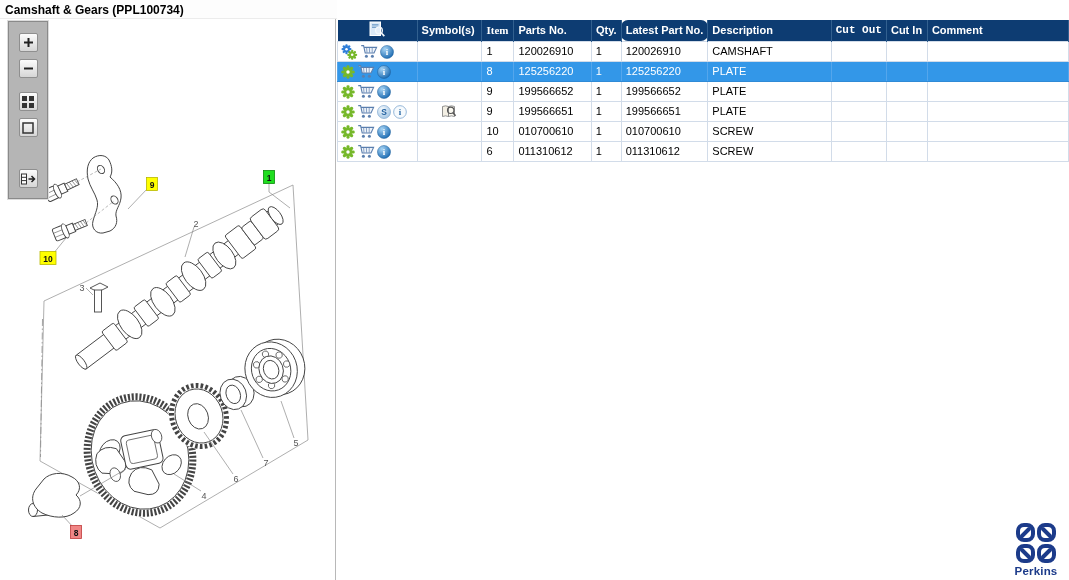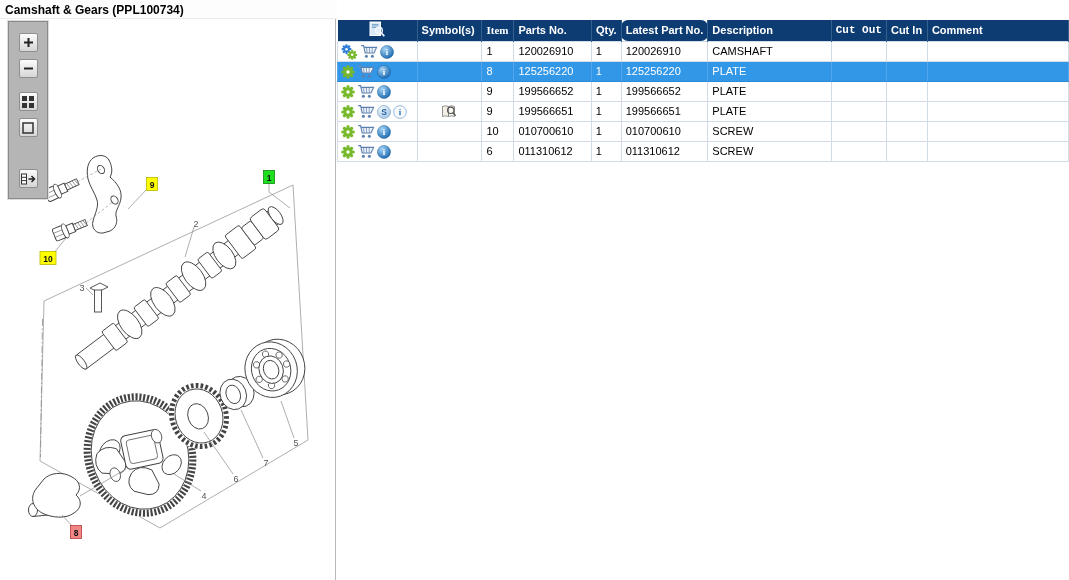--- a/index.html
+++ b/index.html
@@ -459,13 +459,28 @@
           <td>1</td>
           <td>011310612</td>
           <td>SCREW</td>
           <td></td>
           <td></td>
           <td></td>
         </tr>
       </tbody>
   </table>
 
+  <div class="logo">
+    <svg width="44" height="40" viewBox="0 0 44 40">
+      <g stroke="#1c3b8a" stroke-width="4" fill="none" stroke-linecap="round">
+        <rect x="4" y="2" width="15" height="15" rx="6"></rect>
+        <rect x="25" y="2" width="15" height="15" rx="6"></rect>
+        <rect x="4" y="23" width="15" height="15" rx="6"></rect>
+        <rect x="25" y="23" width="15" height="15" rx="6"></rect>
+        <line x1="8" y1="13" x2="15" y2="6"></line>
+        <line x1="29" y1="6" x2="36" y2="13"></line>
+        <line x1="8" y1="27" x2="15" y2="34"></line>
+        <line x1="29" y1="34" x2="36" y2="27"></line>
+      </g>
+    </svg>
+    <div class="logo-text">Perkins</div>
+  </div>
 </div>
 
 </body></html>

